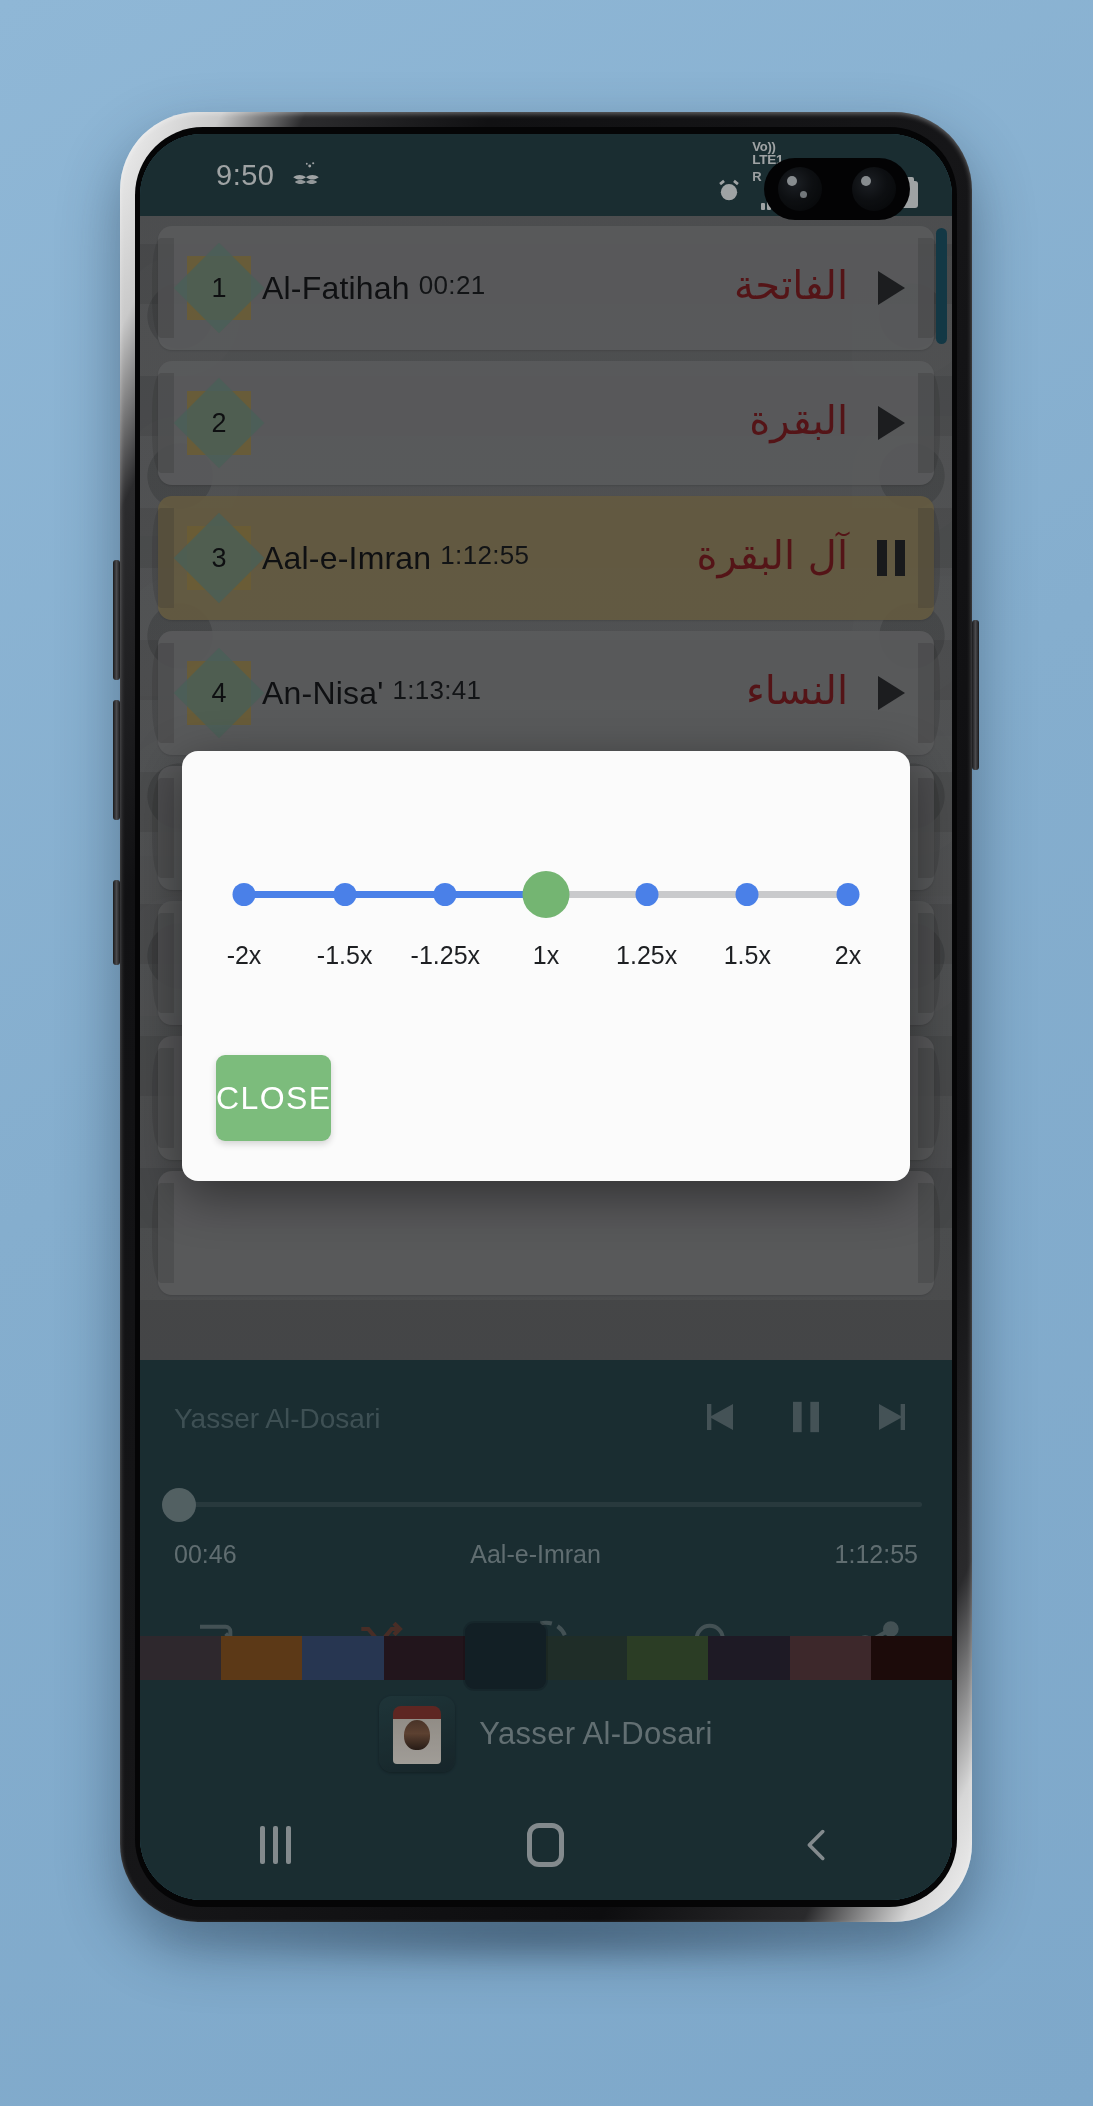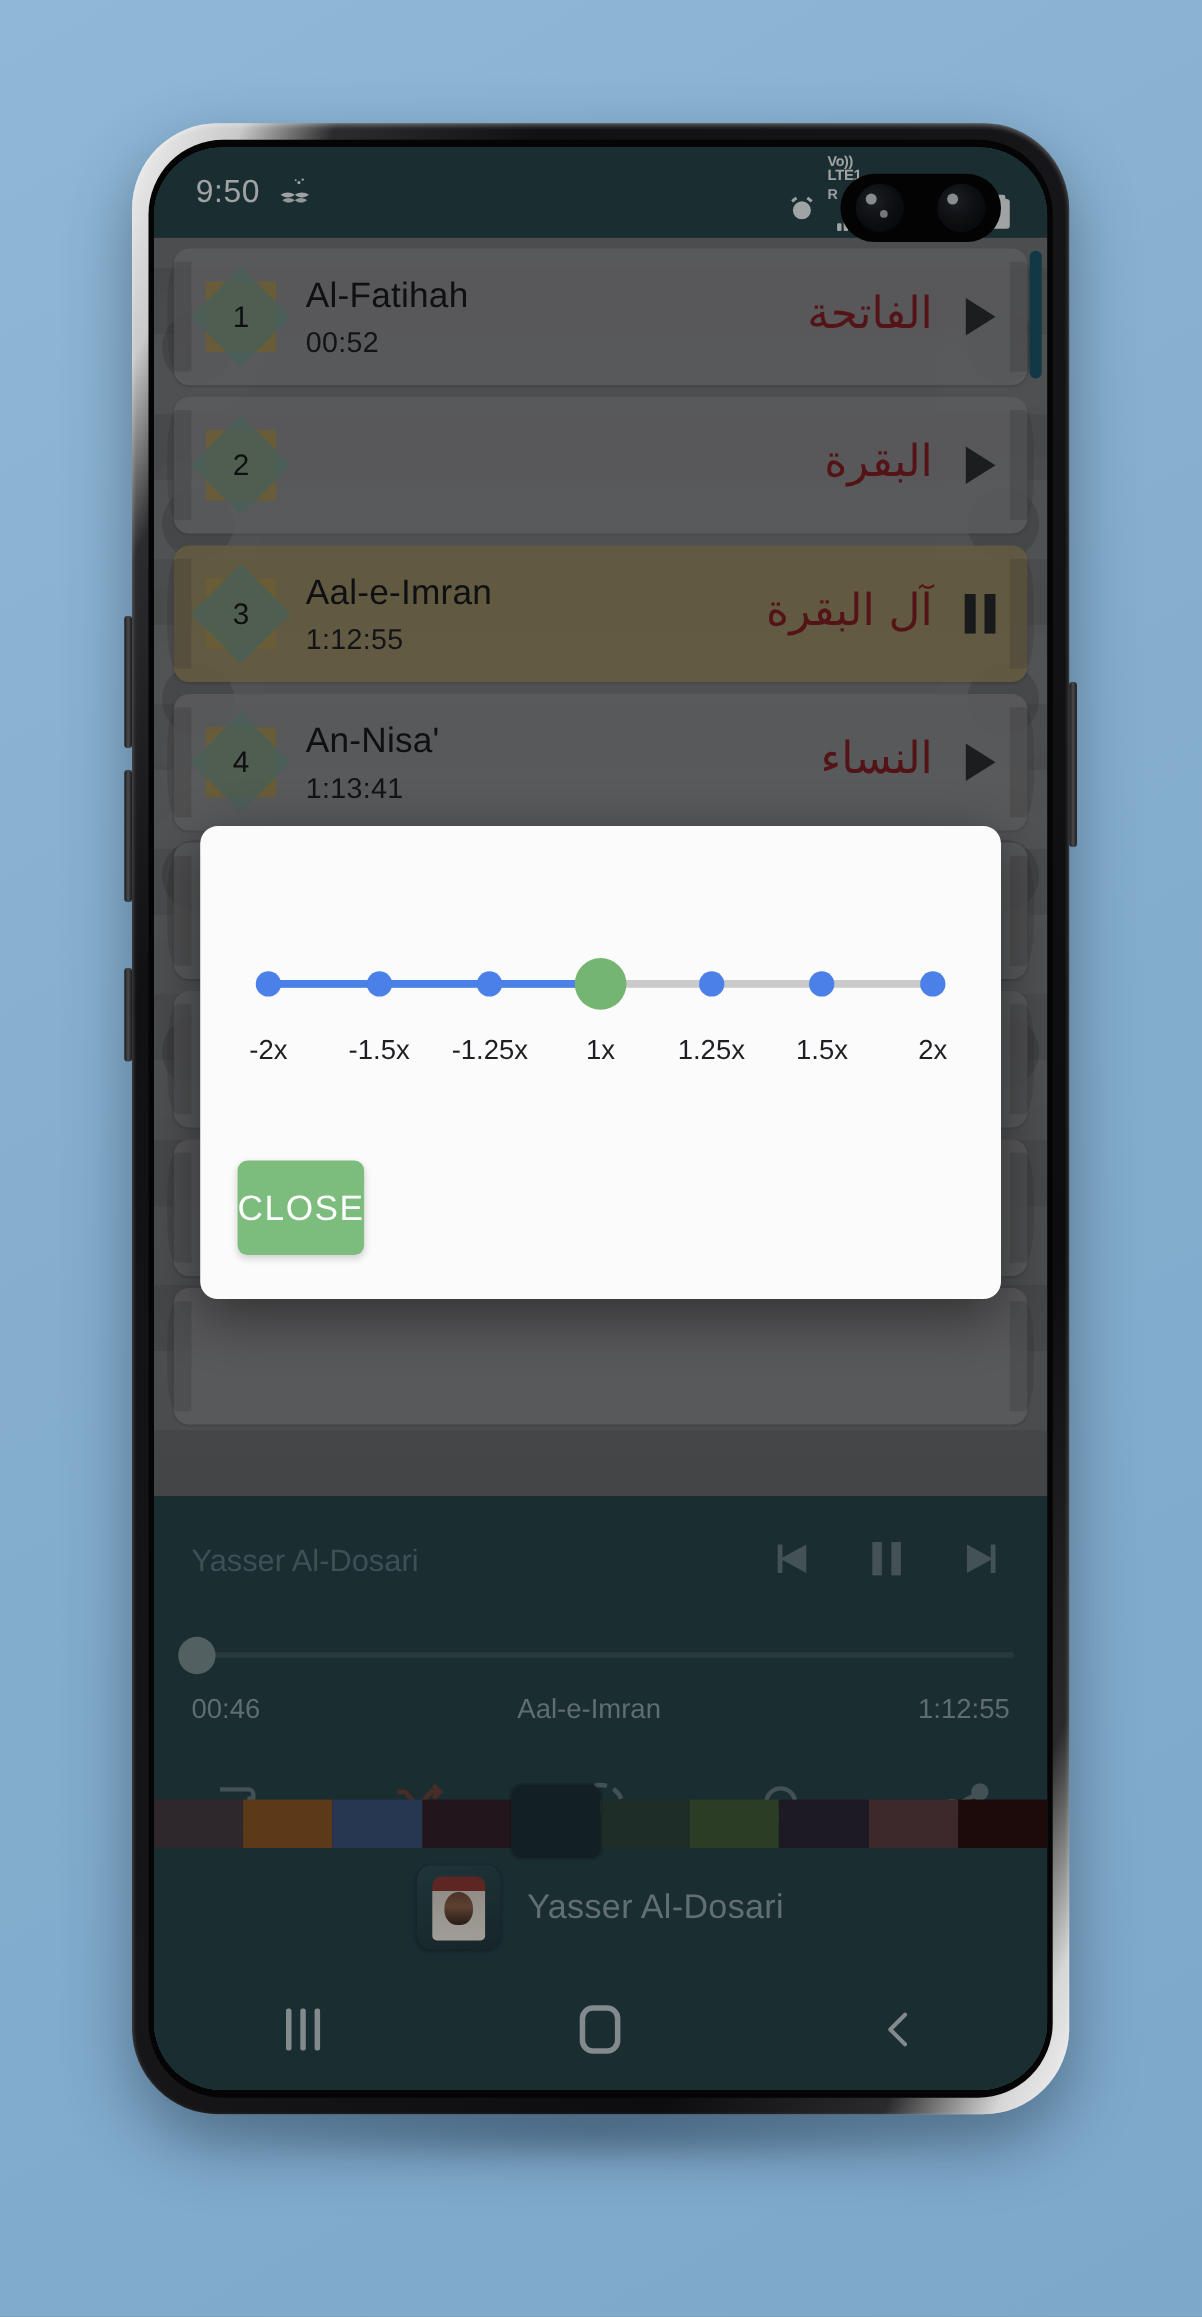--- a/index.html
+++ b/index.html
@@ -72,20 +72,21 @@
     width: 100%; height: 82px;
     display: flex; align-items: center;
     padding: 0 34px 0 38px;
     color: #e8eef0;
     background: #27434a;
     z-index: 6;
   }
   #sb-time {
     font-size: 29px; font-weight: 400; letter-spacing: .5px;
     color: #eef3f5;
+    margin-left: 38px;
   }
   #sb-quran-icon { margin-left: 16px; display: flex; align-items: center; }
   #sb-right {
     margin-left: auto; display: flex; align-items: flex-end; gap: 9px;
   }
   .sig-block { display: flex; align-items: flex-end; gap: 3px; flex-direction: column; }
   .volte { display: flex; flex-direction: column; line-height: 1; font-size: 12px; font-weight: 700; color: #eef3f5; }
   .volte .v1 { font-size: 13px; letter-spacing: -.3px; }
   .volte .v2 { font-size: 13.5px; letter-spacing: -.3px; }
   .bars { display: flex; align-items: flex-end; gap: 2px; height: 22px; }
@@ -164,21 +165,21 @@
     display: flex; align-items: center; justify-content: center;
   }
   .star-badge .s1, .star-badge .s2 {
     position: absolute; left: 11px; top: 11px; width: 64px; height: 64px;
   }
   .star-badge .s1 { background: #a08a4d; opacity:.85; }
   .star-badge .s2 { background: #6e8f82; opacity:.80; transform: rotate(45deg); }
   .star-badge .num {
     position: relative; z-index: 3; font-size: 27px; color: #15171a; font-weight: 400;
   }
-  .surah-text { margin-left: 16px; display:flex; flex-direction:column; gap: 9px; }
+  .surah-text { display:flex; flex-direction:row; gap: 9px; }
   .surah-name { font-size: 32px; color: #17191c; letter-spacing: .2px; }
   .surah-dur  { font-size: 26px; color: #1c1e21; letter-spacing: .3px; }
   .surah-ar {
     margin-left: auto; font-size: 40px; color: #7e1f23;
     direction: rtl; letter-spacing: .5px; padding-bottom: 6px;
     font-family: "DejaVu Sans", sans-serif;
   }
   .row-action { margin-left: 26px; width: 34px; display:flex; align-items:center; justify-content:center; }
   .icon-play-tri {
     width: 0; height: 0;
@@ -355,21 +356,21 @@
         <div id="list-scroll">
 
           <div class="surah-row">
             <div class="star-badge">
               <div class="s1"></div>
                 <div class="s2"></div>
               <span class="num">1</span>
             </div>
             <div class="surah-text">
               <span class="surah-name">Al-Fatihah</span>
-              <span class="surah-dur">00:52</span>
+              <span class="surah-dur">00:21</span>
             </div>
             <span class="surah-ar">الفاتحة</span>
             <div class="row-action">
               <span class="icon-play-tri"></span>
             </div>
           </div>
 
           <div class="surah-row">
             <div class="star-badge">
               <div class="s1"></div>

